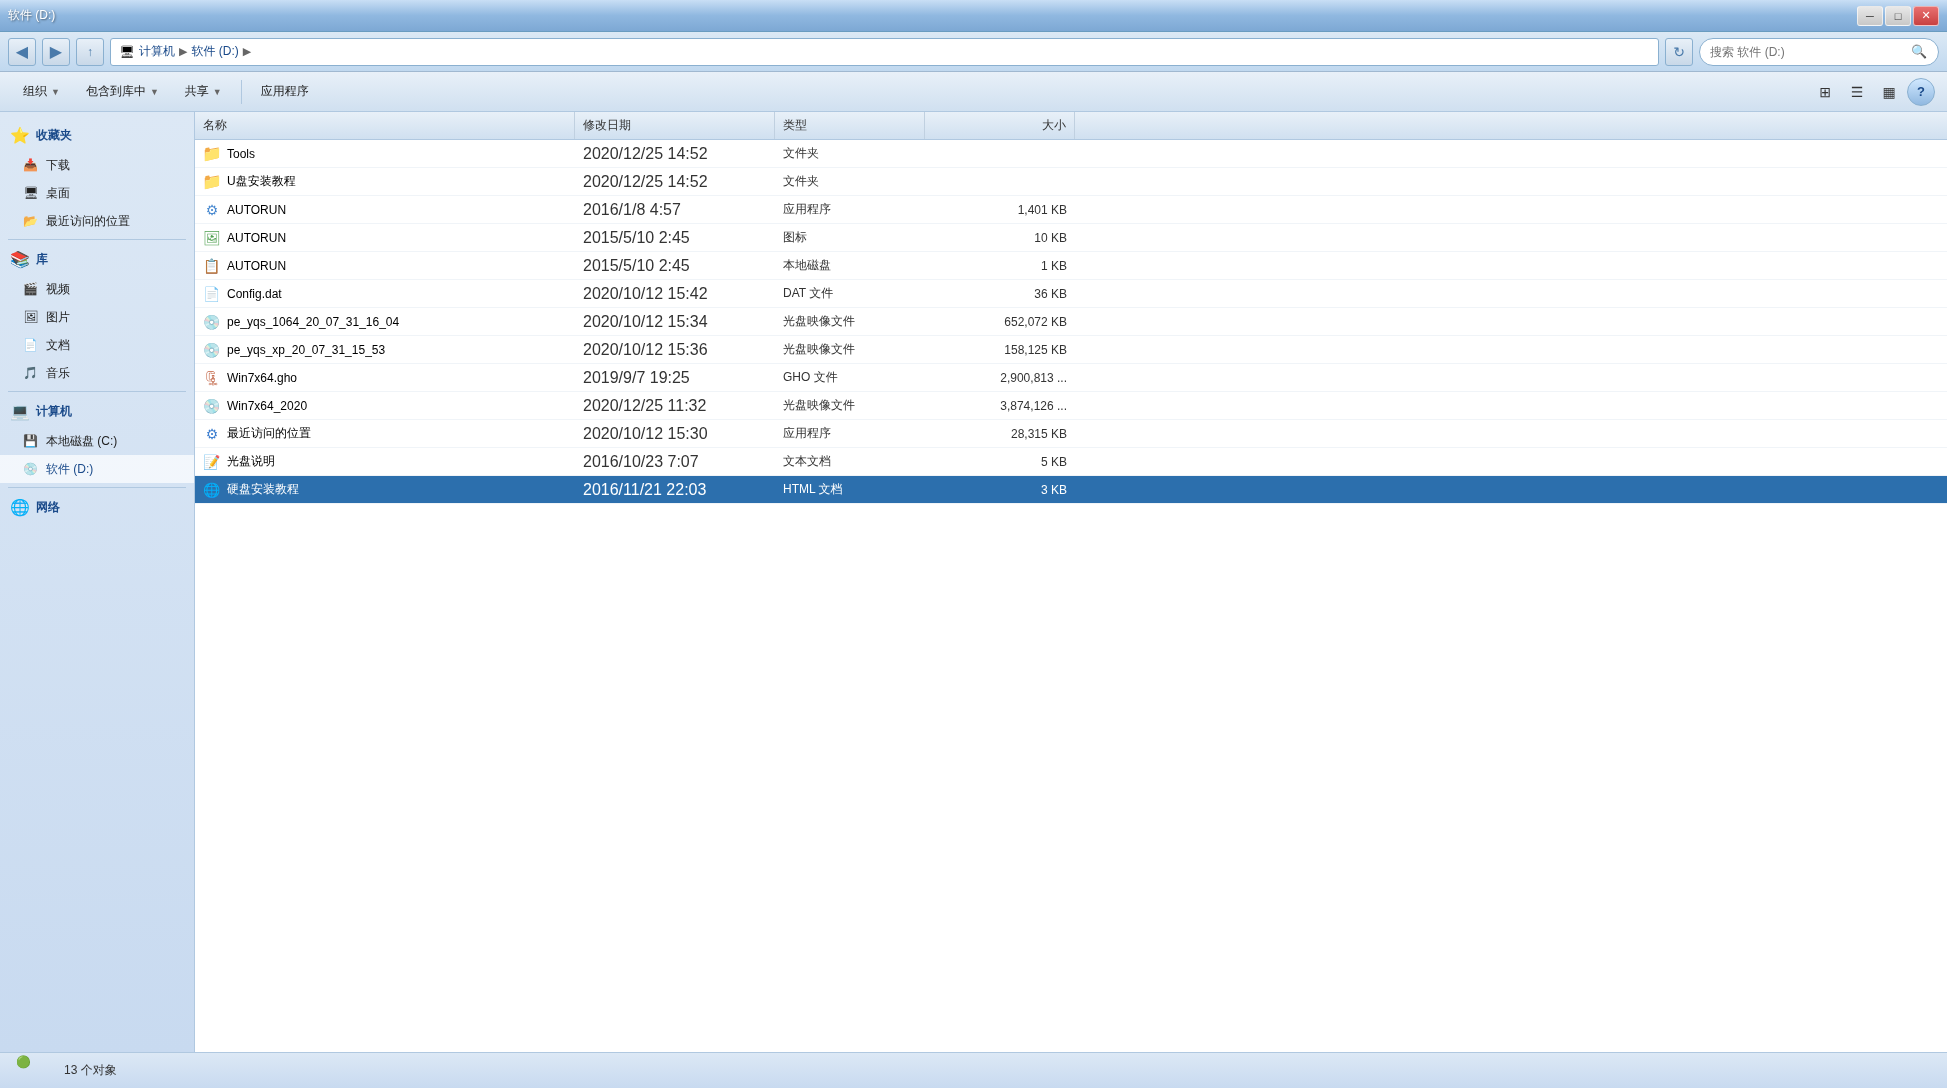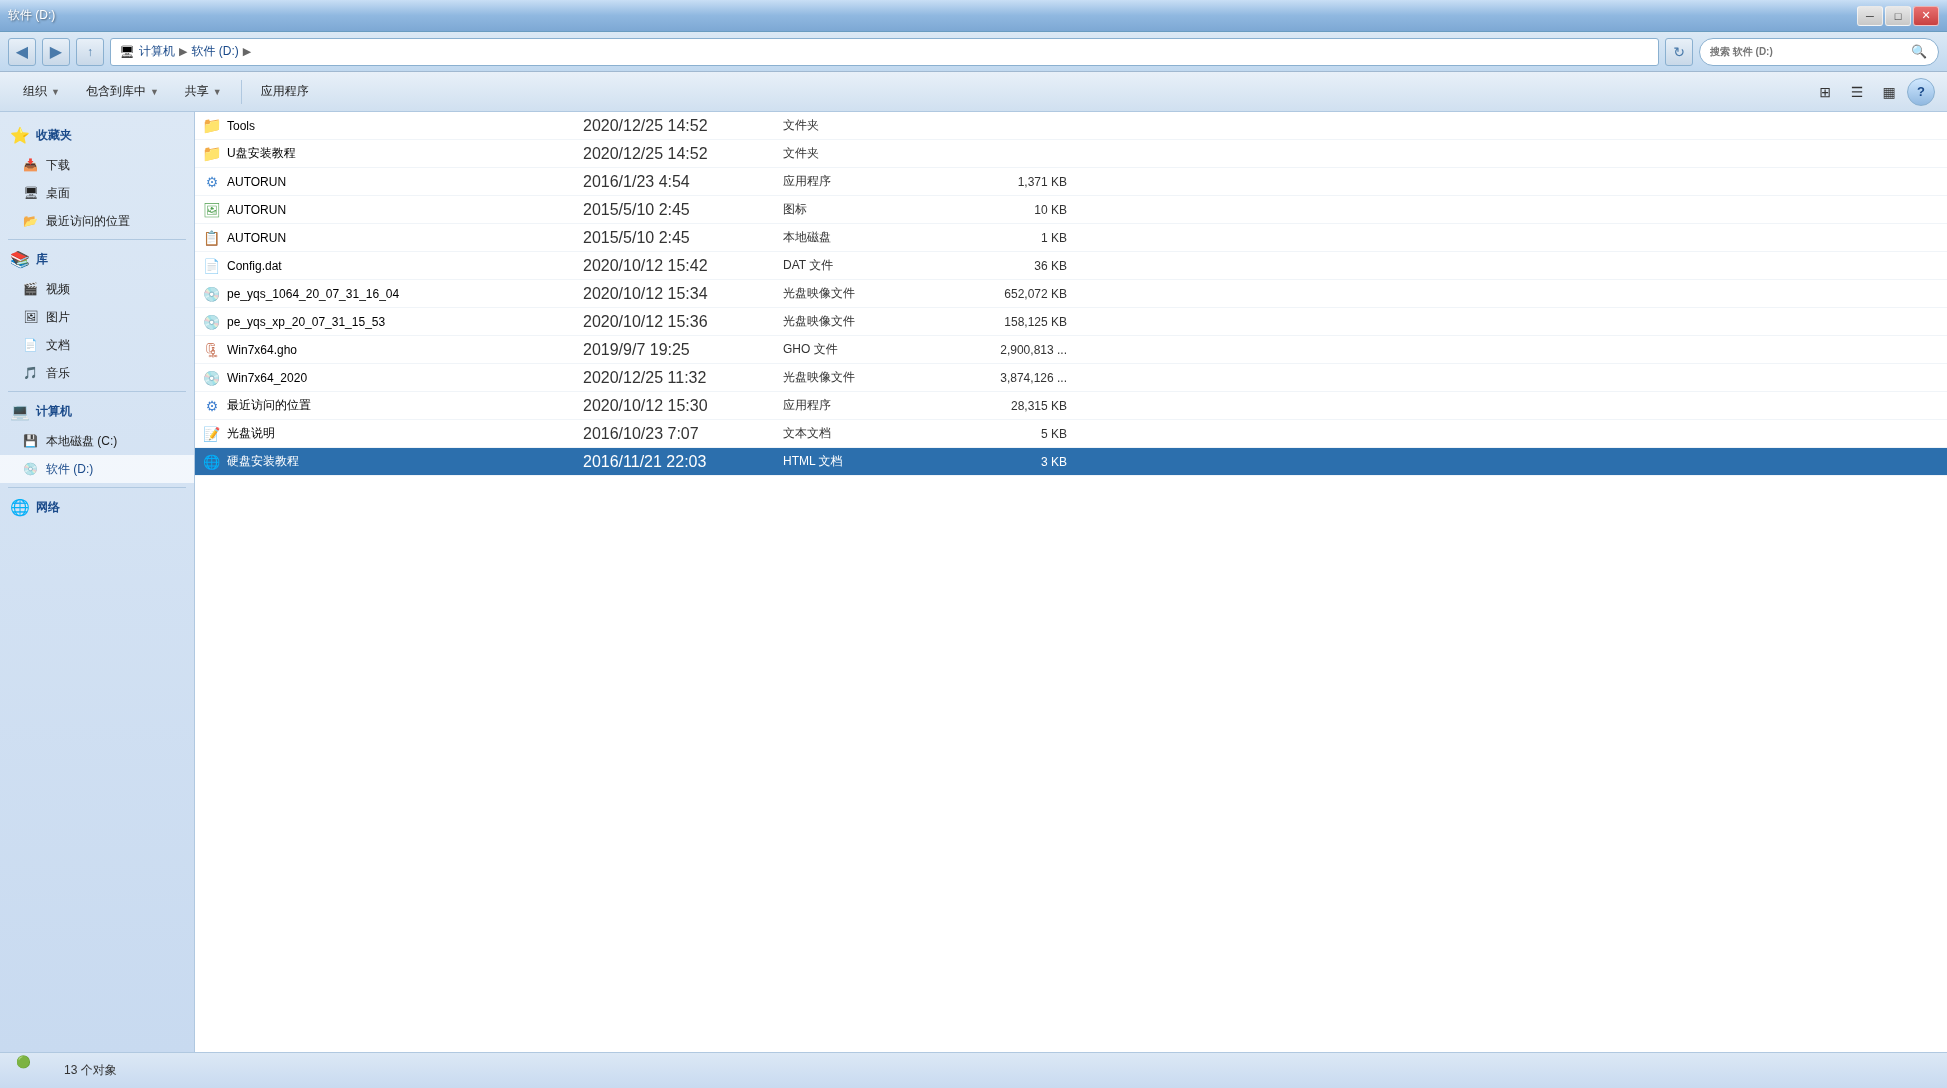--- a/index.html
+++ b/index.html
@@ -126,24 +126,23 @@
       border-radius: 14px;
       display: flex;
       align-items: center;
       padding: 0 10px;
       gap: 6px;
     }
     .search-input {
       flex: 1;
       border: none;
       outline: none;
-      font-size: 10px;
+      font-size: 12px;
       color: #999;
       background: transparent;
-      font-weight: bold;
     }
     .search-icon { color: #4a7aaa; font-size: 13px; }
 
     
     .toolbar {
       background: linear-gradient(to bottom, #e8f0f8 0%, #d0e0f0 100%);
       height: 40px;
       display: flex;
       align-items: center;
       padding: 16px 12px;
@@ -503,20 +502,34 @@
     <div class="sidebar-section">
       <div class="sidebar-section-header">
         <span class="section-icon">🌐</span>
         <span>网络</span>
       </div>
     </div>
 
   </div>
 
   <div class="file-list-container">
+    <div class="file-list-header">
+      <div class="col-header col-name">
+        <span>名称</span>
+      </div>
+      <div class="col-header col-date">
+        <span>修改日期</span>
+      </div>
+      <div class="col-header col-type">
+        <span>类型</span>
+      </div>
+      <div class="col-header col-size">
+        <span>大小</span>
+      </div>
+    </div>
 
     <div id="file-rows">
         <div class="file-row">
       <div class="file-name-cell">
         <span class="file-icon icon-folder">📁</span>
         <span>Tools</span>
       </div>
       <div class="file-date">2020/12/25 14:52</div>
       <div class="file-type">文件夹</div>
       <div class="file-size"></div>
@@ -528,23 +541,23 @@
       </div>
       <div class="file-date">2020/12/25 14:52</div>
       <div class="file-type">文件夹</div>
       <div class="file-size"></div>
     </div>
         <div class="file-row">
       <div class="file-name-cell">
         <span class="file-icon icon-exe">⚙</span>
         <span>AUTORUN</span>
       </div>
-      <div class="file-date">2016/1/23 4:54</div>
+      <div class="file-date">2016/1/8 4:57</div>
       <div class="file-type">应用程序</div>
-      <div class="file-size">1,371 KB</div>
+      <div class="file-size">1,401 KB</div>
     </div>
         <div class="file-row">
       <div class="file-name-cell">
         <span class="file-icon icon-img">🖼</span>
         <span>AUTORUN</span>
       </div>
       <div class="file-date">2015/5/10 2:45</div>
       <div class="file-type">图标</div>
       <div class="file-size">10 KB</div>
     </div>

